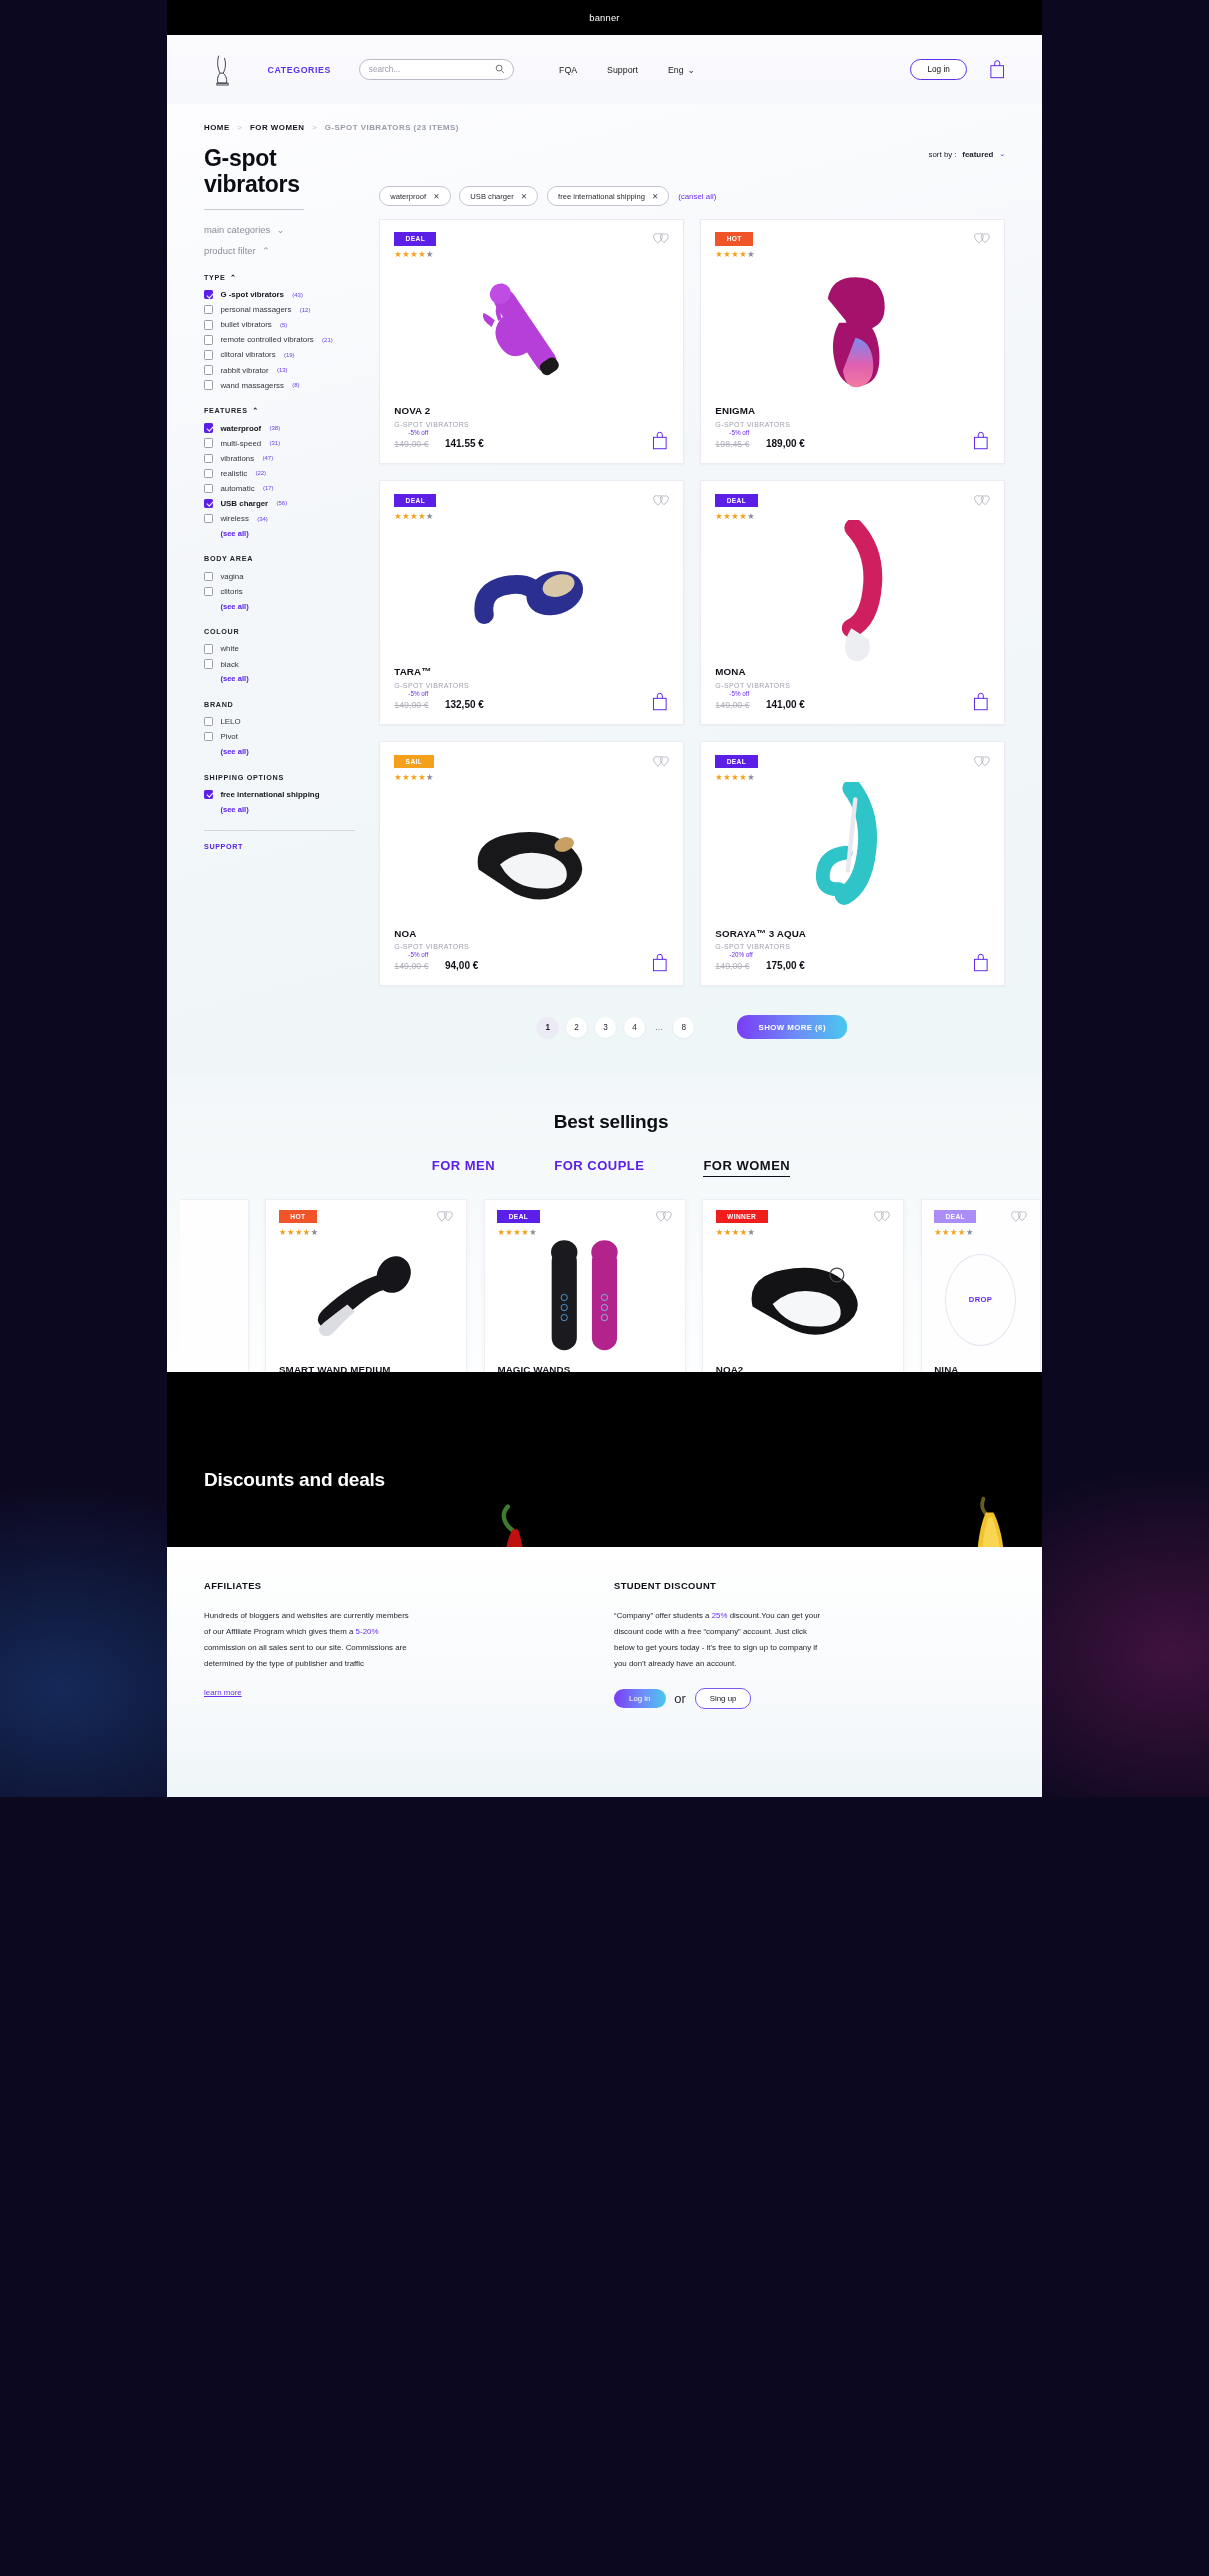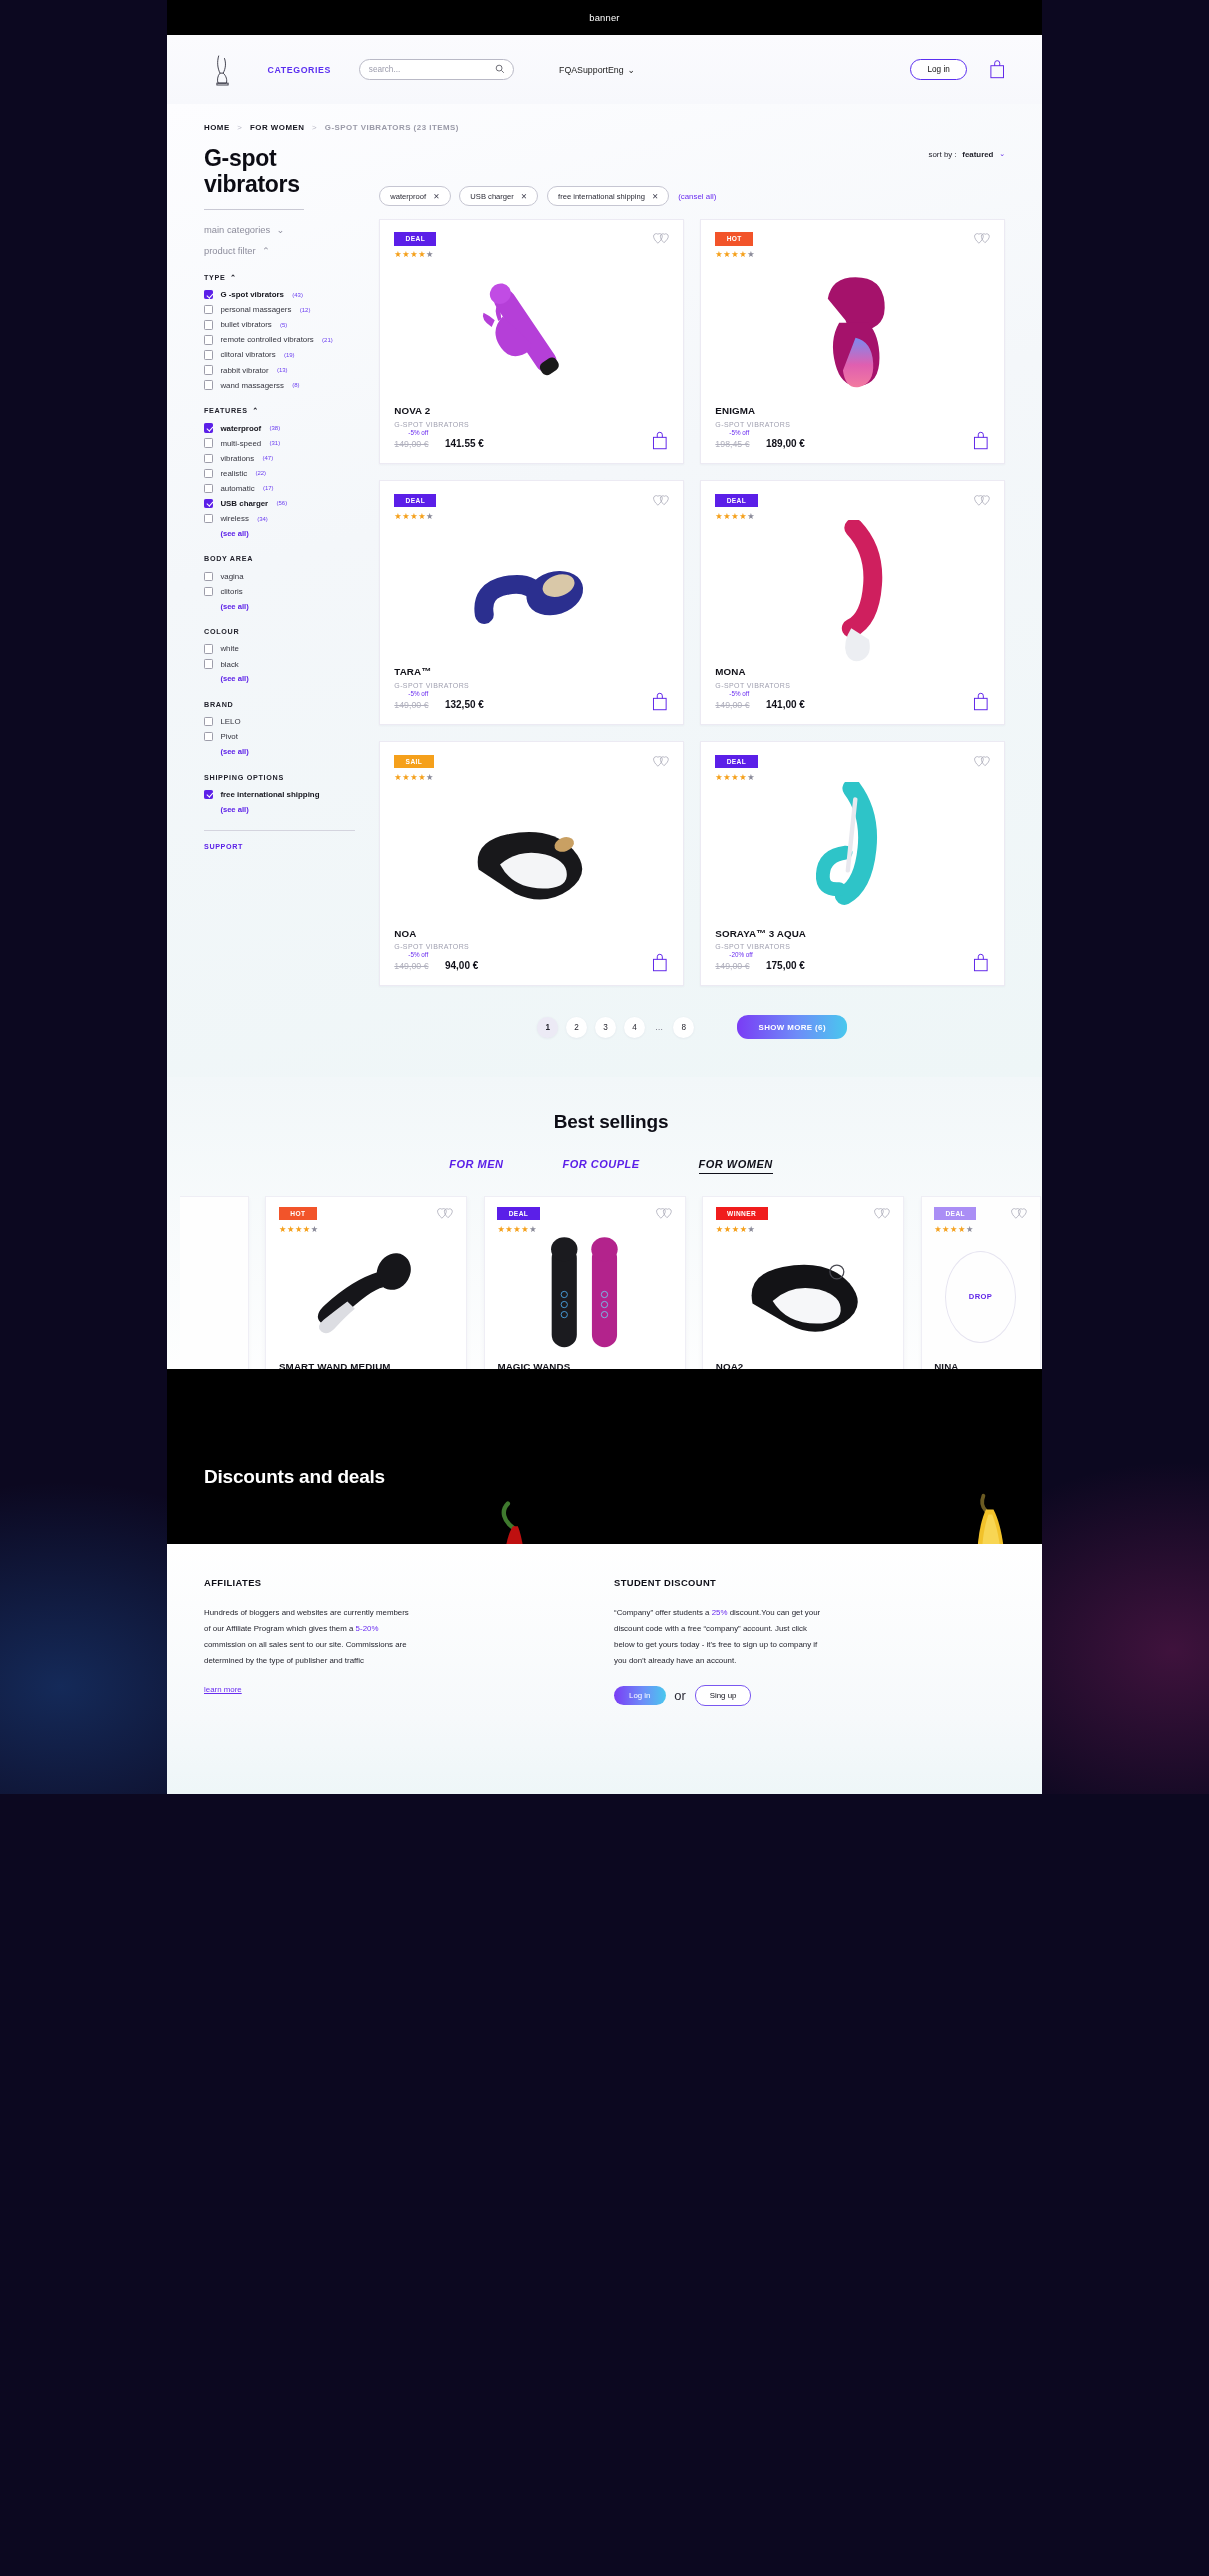--- a/index.html
+++ b/index.html
@@ -54,21 +54,21 @@
     border: 0.6px solid #b9b9c6; border-radius: 12.6px;
     display: flex; align-items: center; padding: 0 8.8px;
     background: #fff;
   }
   .search-wrap input {
     border: none; outline: none; flex: 1;
     font-family: "Liberation Sans", sans-serif;
     font-size: 8.2px; color: #444; background: transparent;
   }
   .search-wrap input::placeholder { color: #9b9bab; }
-  .nav-links { display: flex; align-items: center; margin-left: 45px; }
+  .nav-links { display: flex; align-items: center; gap: 30px; margin-left: 45px; }
   .nav-links a, .nav-lang {
     color: #222; font-size: 8.8px; text-decoration: none; cursor: pointer;
     display: flex; align-items: center; gap: 3.8px;
   }
   .spacer { flex: 1; }
   .login-btn {
     border: 1.3px solid #5b2ff0; border-radius: 14px;
     color: #111; background: #fff;
     font-size: 8.2px; padding: 5px 16.4px; cursor: pointer;
     font-family: "Liberation Sans", sans-serif;
@@ -191,21 +191,21 @@
     padding: 7.6px 21.4px; cursor: pointer;
     font-family: "Liberation Sans", sans-serif;
   }
   
   .best {
     background: linear-gradient(180deg,#f2f7f9 0%, #ffffff 100%);
     padding: 34px 0 0 13px;
   }
   .best h2 { text-align: center; font-size: 19px; font-weight: 800; color: #0d0d16; letter-spacing: -0.2px; }
   .best-tabs { display: flex; justify-content: center; gap: 59px; margin-top: 25px; }
-  .best-tab { font-size: 11px; font-weight: 700; letter-spacing: 0.5px; color: #5b1fe8; cursor: pointer; padding-bottom: 3.1px; font-style: italic; }
+  .best-tab { font-size: 13px; font-weight: 700; letter-spacing: 0.5px; color: #5b1fe8; cursor: pointer; padding-bottom: 3.1px; }
   .best-tab.active { color: #10101a; border-bottom: 1.3px solid #10101a; }
   .carousel {
     display: flex; gap: 16.4px; margin-top: 21.4px; padding: 0 25px 0 25px;
     position: relative; overflow: hidden;
   }
   .bcard {
     width: 202px; flex: none; background: #fff; padding: 10px 12.6px 12.6px;
     border: 0.6px solid #efeef5; display: flex; flex-direction: column;
     box-shadow: 0 1.3px 5px rgba(30,20,70,.05);
   }

